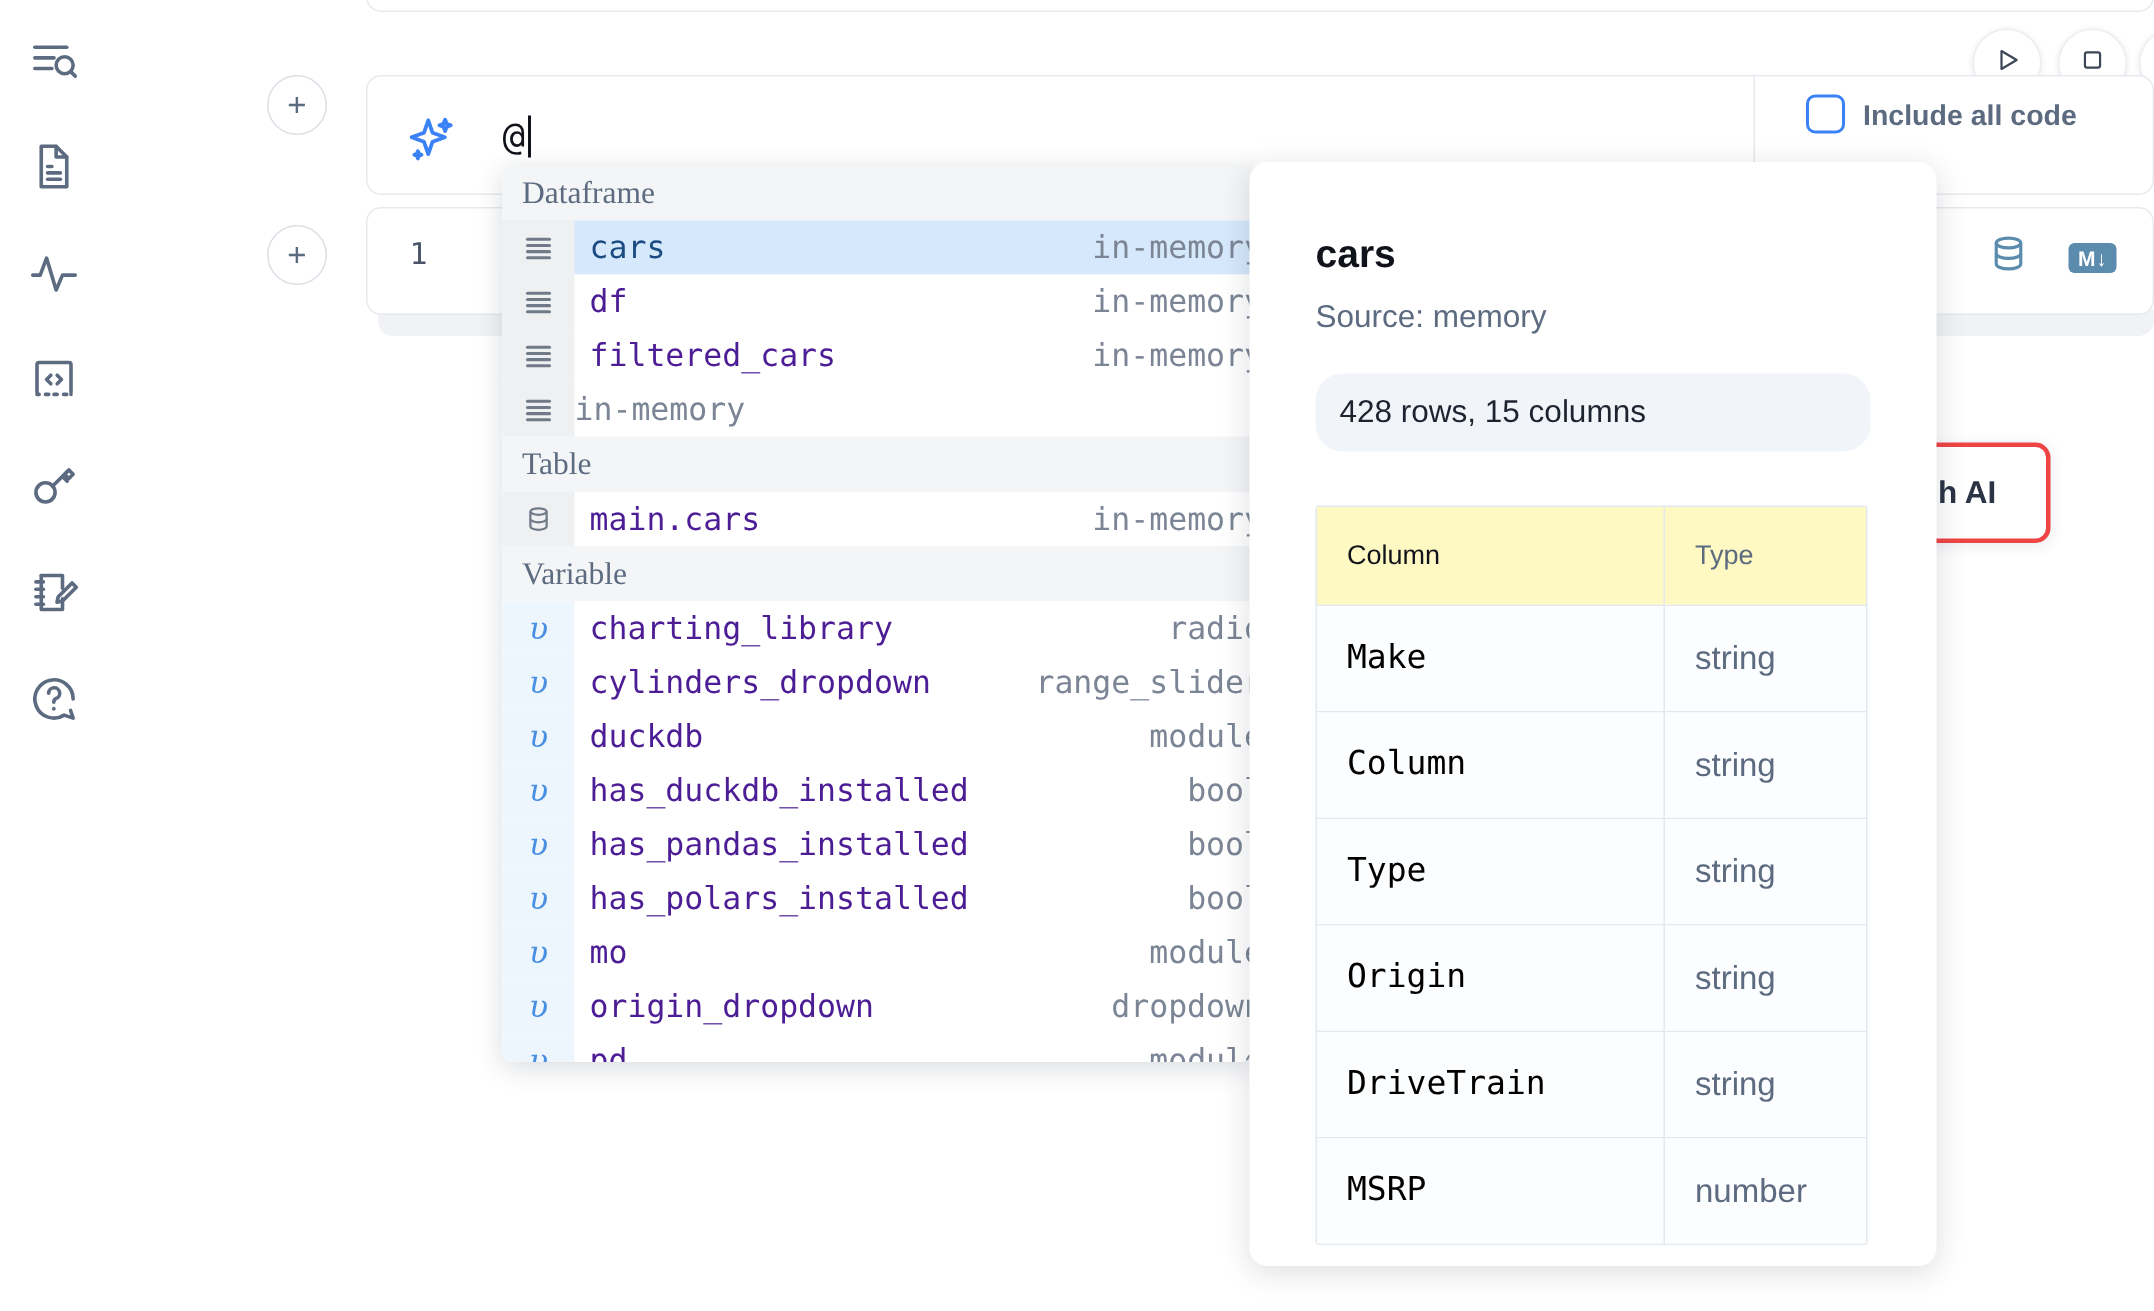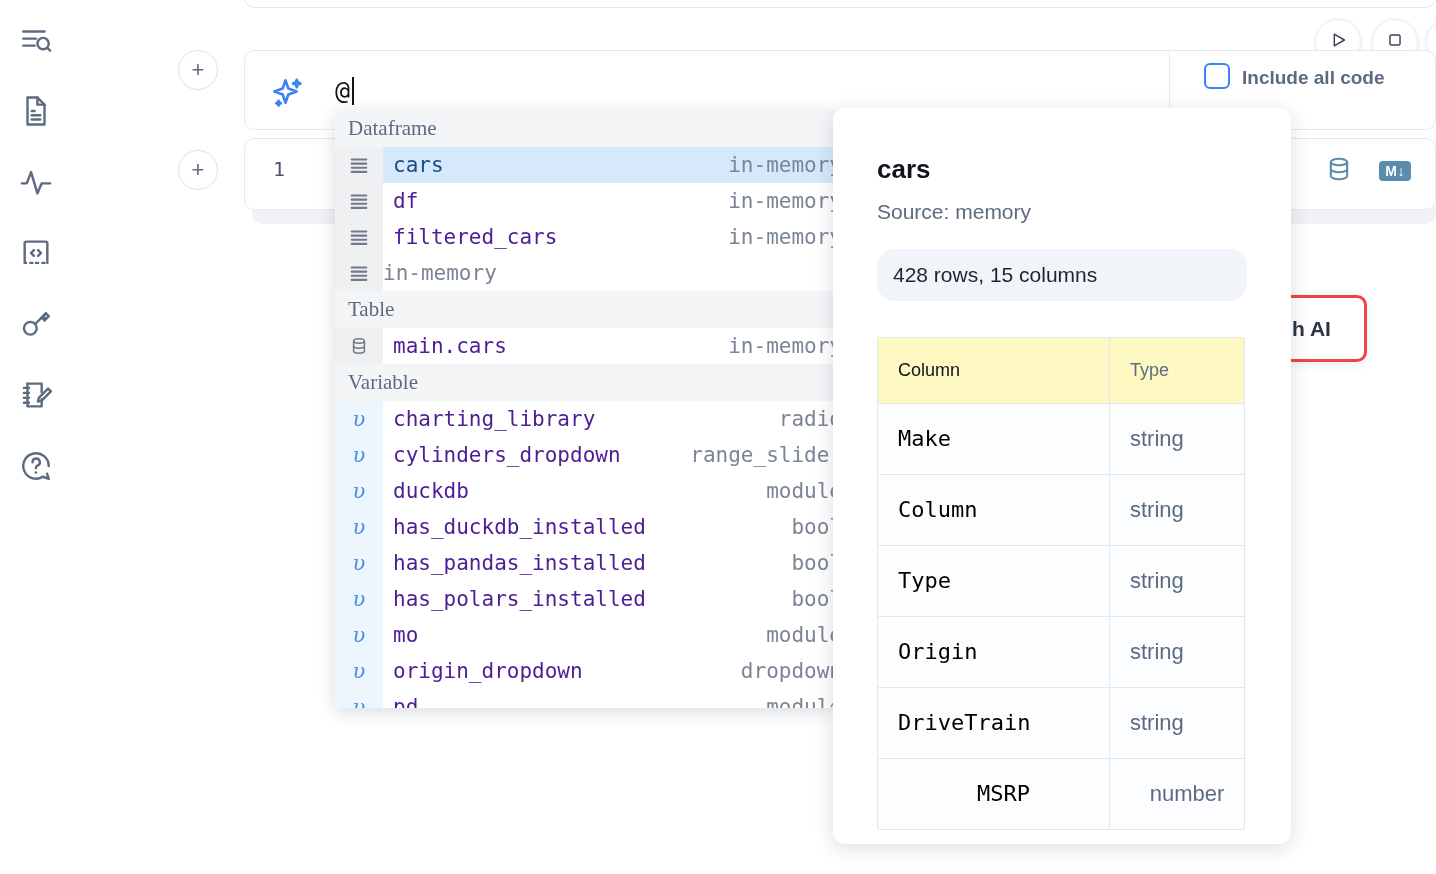--- a/index.html
+++ b/index.html
@@ -191,21 +191,21 @@
     padding: 14px 16px;
     font-size: 21px; color: #1d2430;
   }
   .d-table {
     margin-top: 36px;
     border: 1px solid #e3e8ef;
     border-radius: 2px;
     width: 368px;
   }
   .d-tr { display: flex; border-bottom: 1px solid #e3e8ef; }
-  .d-tr:last-child { border-bottom: none; text-align: center; }
+  .d-tr:last-child { border-bottom: none; }
   .d-th {
     background: #fef9c3; font-size: 18px; color: #10131a;
     padding: 22px 0 22px 20px;
   }
   .d-td { font-size: 22px; padding: 22px 0 22px 20px; background: #fcfdfe; }
   .d-c1 { flex: 0 0 232px; border-right: 1px solid #e3e8ef;
           font-family: "DejaVu Sans Mono", monospace; }
   .d-c2 { flex: 1 1 auto; color: #5c6b80; }
   .d-th.d-c1 { font-family: "Liberation Sans", sans-serif; }
 </style>

